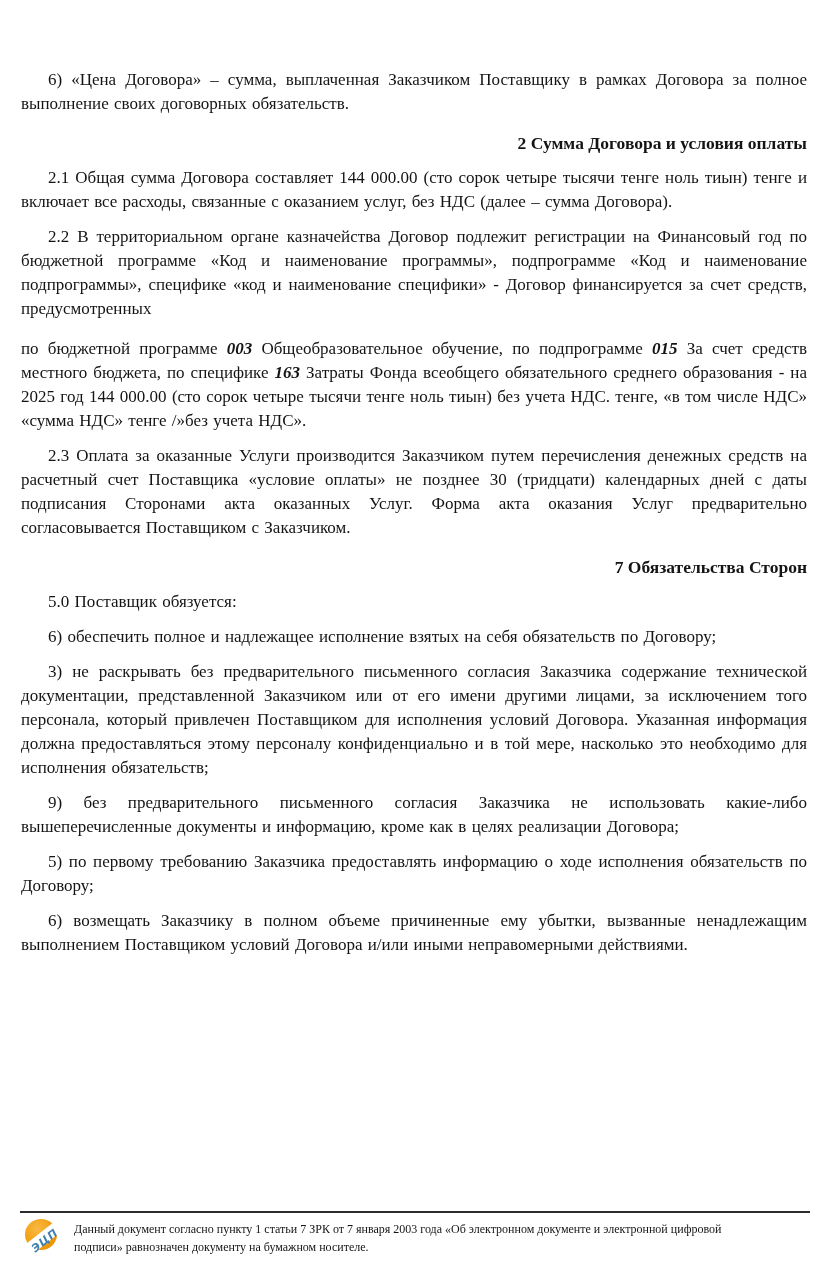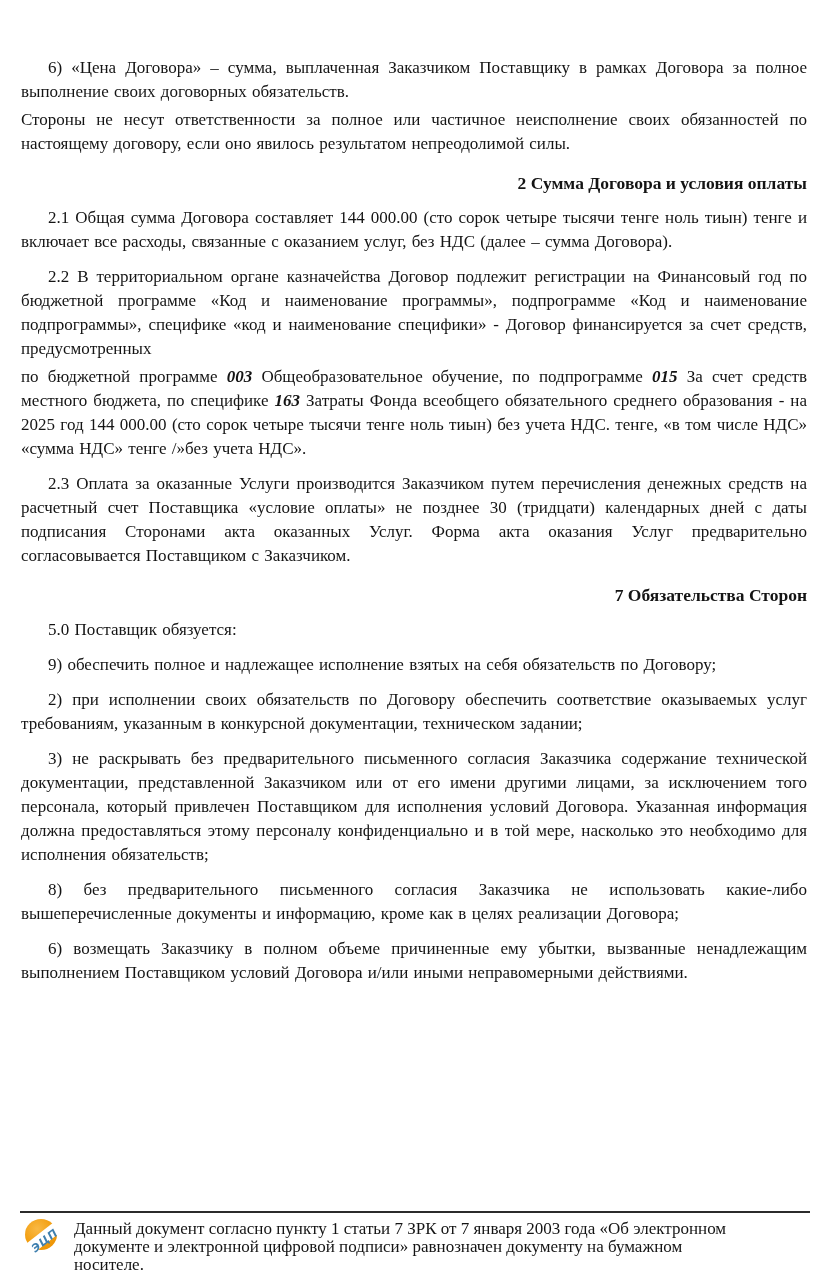--- a/index.html
+++ b/index.html
@@ -23,21 +23,21 @@
     padding: 0 21px;
   }
   .para {
     margin: 11px 0 0 0;
     font-size: 17px;
     line-height: 24px;
     text-align: justify;
     word-spacing: 1px;
   }
   .para.indent { text-indent: 27px; }
-  .para.no-gap { margin-top: 4px; }
+  .para.no-gap { margin-top: 16px; }
   .heading {
     margin: 15px 0 11px 0;
     font-size: 17.5px;
     line-height: 24px;
     font-weight: bold;
     text-align: right;
   }
   .para b { font-weight: bold; font-style: italic; }
 
   .footer {
@@ -91,45 +91,44 @@
     text-align: center;
     transform: rotate(-38deg);
     color: #3f7fae;
     font-size: 11px;
     font-weight: bold;
     font-style: italic;
     letter-spacing: 1px;
     font-family: "DejaVu Sans", sans-serif;
   }
   .footer-note {
-    font-size: 17px;
+    font-size: 12px;
     line-height: 18px;
     max-width: 668px;
     text-align: left;
     padding-top: 4px;
   }
 </style>
 </head>
 <body>
 
 <main class="doc">
   <div>
       <p class="para indent no-gap"><span>6) «Цена Договора» – сумма, выплаченная Заказчиком Поставщику в рамках Договора за полное выполнение своих договорных обязательств.</span></p>
-      <p class="para no-gap"><span>Стороны не несут ответственности за полное или частичное неисполнение своих обязанностей по настоящему договору, если оно явилось результатом непреодолимой силы.</span></p>
       <h2 class="heading"><span>2 Сумма Договора и условия оплаты</span></h2>
       <p class="para indent"><span>2.1 Общая сумма Договора составляет 144 000.00 (сто сорок четыре тысячи тенге ноль тиын) тенге и включает все расходы, связанные с оказанием услуг, без НДС (далее – сумма Договора).</span></p>
       <p class="para indent"><span>2.2 В территориальном органе казначейства Договор подлежит регистрации на Финансовый год по бюджетной программе «Код и наименование программы», подпрограмме «Код и наименование подпрограммы», специфике «код и наименование специфики» - Договор финансируется за счет средств, предусмотренных</span></p>
       <p class="para no-gap"><span>по бюджетной программе </span><b>003</b><span> Общеобразовательное обучение, по подпрограмме </span><b>015</b><span> За счет средств местного бюджета, по специфике </span><b>163</b><span> Затраты Фонда всеобщего обязательного среднего образования - на 2025 год 144 000.00 (сто сорок четыре тысячи тенге ноль тиын) без учета НДС. тенге, «в том числе НДС» «сумма НДС» тенге /»без учета НДС».</span></p>
       <p class="para indent"><span>2.3 Оплата за оказанные Услуги производится Заказчиком путем перечисления денежных средств на расчетный счет Поставщика «условие оплаты» не позднее 30 (тридцати) календарных дней с даты подписания Сторонами акта оказанных Услуг. Форма акта оказания Услуг предварительно согласовывается Поставщиком с Заказчиком.</span></p>
       <h2 class="heading"><span>7 Обязательства Сторон</span></h2>
       <p class="para indent"><span>5.0 Поставщик обязуется:</span></p>
-      <p class="para indent"><span>9) обеспечить полное и надлежащее исполнение взятых на себя обязательств по Договору;</span></p>
-      <p class="para indent"><span>2) при исполнении своих обязательств по Договору обеспечить соответствие оказываемых услуг требованиям, указанным в конкурсной документации, техническом задании;</span></p>
+      <p class="para indent"><span>6) обеспечить полное и надлежащее исполнение взятых на себя обязательств по Договору;</span></p>
       <p class="para indent"><span>3) не раскрывать без предварительного письменного согласия Заказчика содержание технической документации, представленной Заказчиком или от его имени другими лицами, за исключением того персонала, который привлечен Поставщиком для исполнения условий Договора. Указанная информация должна предоставляться этому персоналу конфиденциально и в той мере, насколько это необходимо для исполнения обязательств;</span></p>
-      <p class="para indent"><span>8) без предварительного письменного согласия Заказчика не использовать какие-либо вышеперечисленные документы и информацию, кроме как в целях реализации Договора;</span></p>
+      <p class="para indent"><span>9) без предварительного письменного согласия Заказчика не использовать какие-либо вышеперечисленные документы и информацию, кроме как в целях реализации Договора;</span></p>
+      <p class="para indent"><span>5) по первому требованию Заказчика предоставлять информацию о ходе исполнения обязательств по Договору;</span></p>
       <p class="para indent"><span>6) возмещать Заказчику в полном объеме причиненные ему убытки, вызванные ненадлежащим выполнением Поставщиком условий Договора и/или иными неправомерными действиями.</span></p>
     </div>
 </main>
 
 <footer class="footer">
   <hr class="footer-divider">
   <div class="footer-row">
     <div class="esign-logo">
       <div class="logo-circle"></div>
       <div class="logo-cut"></div>

